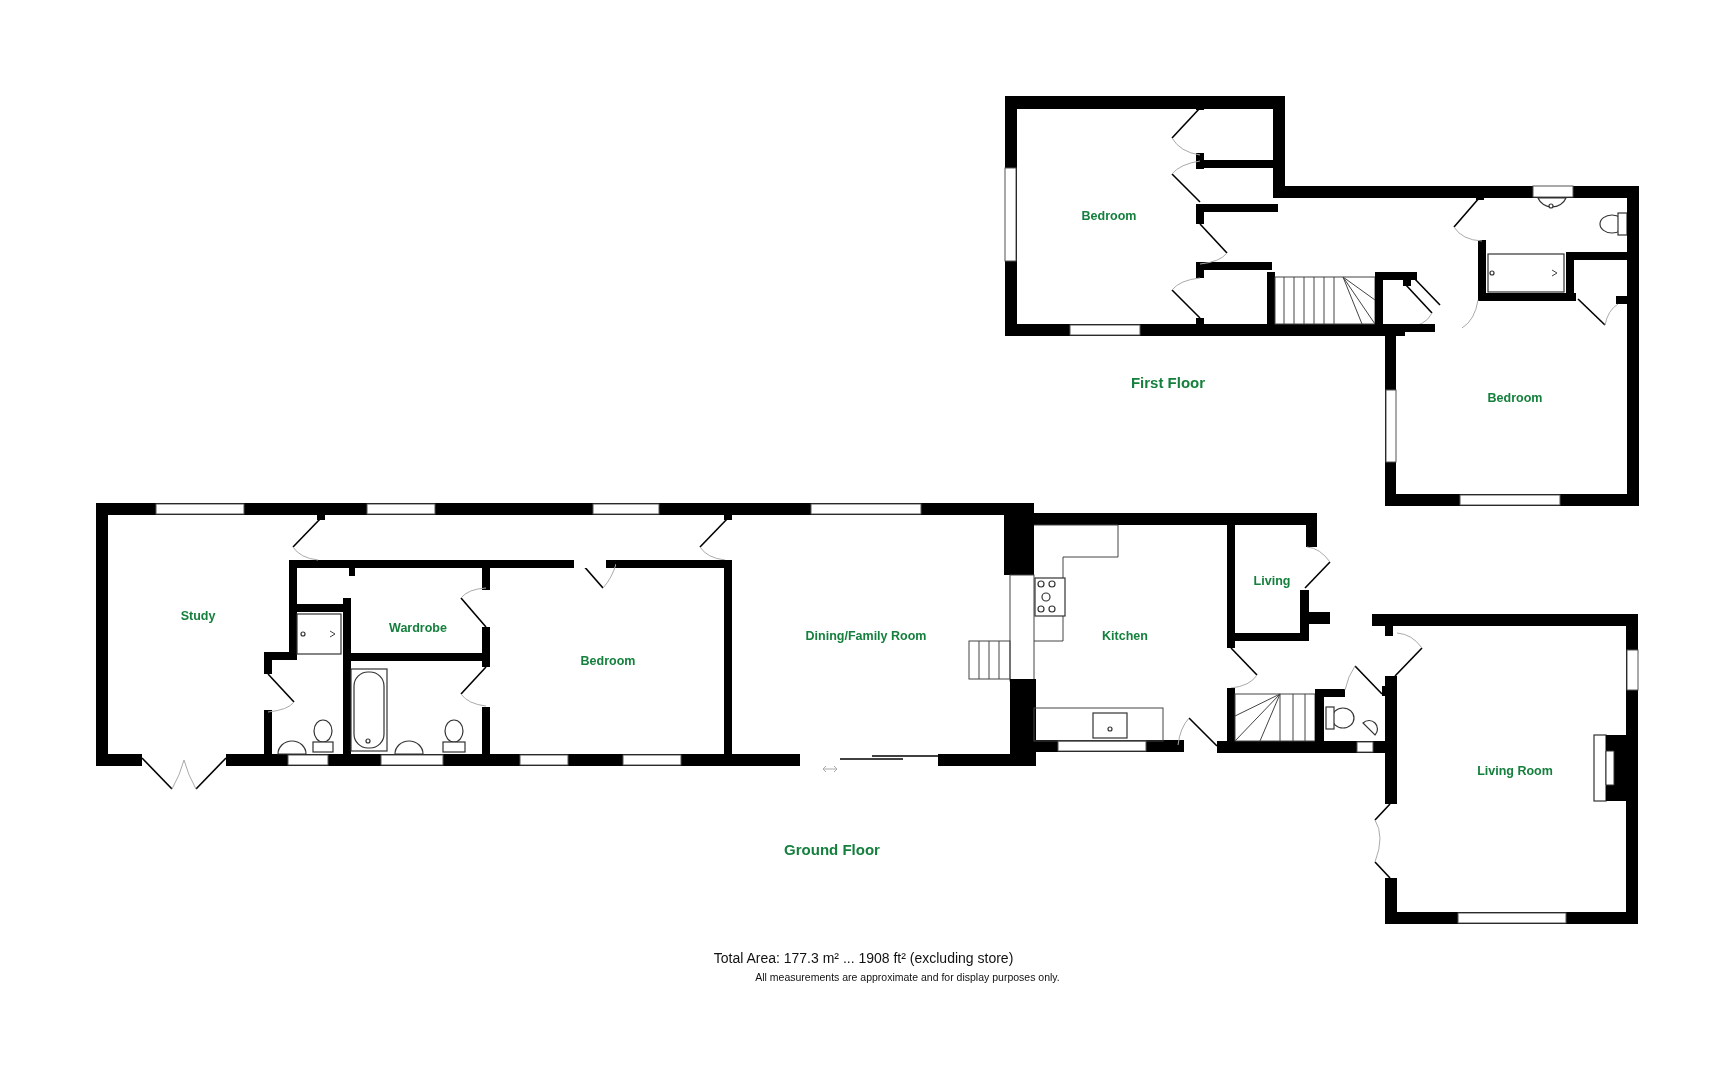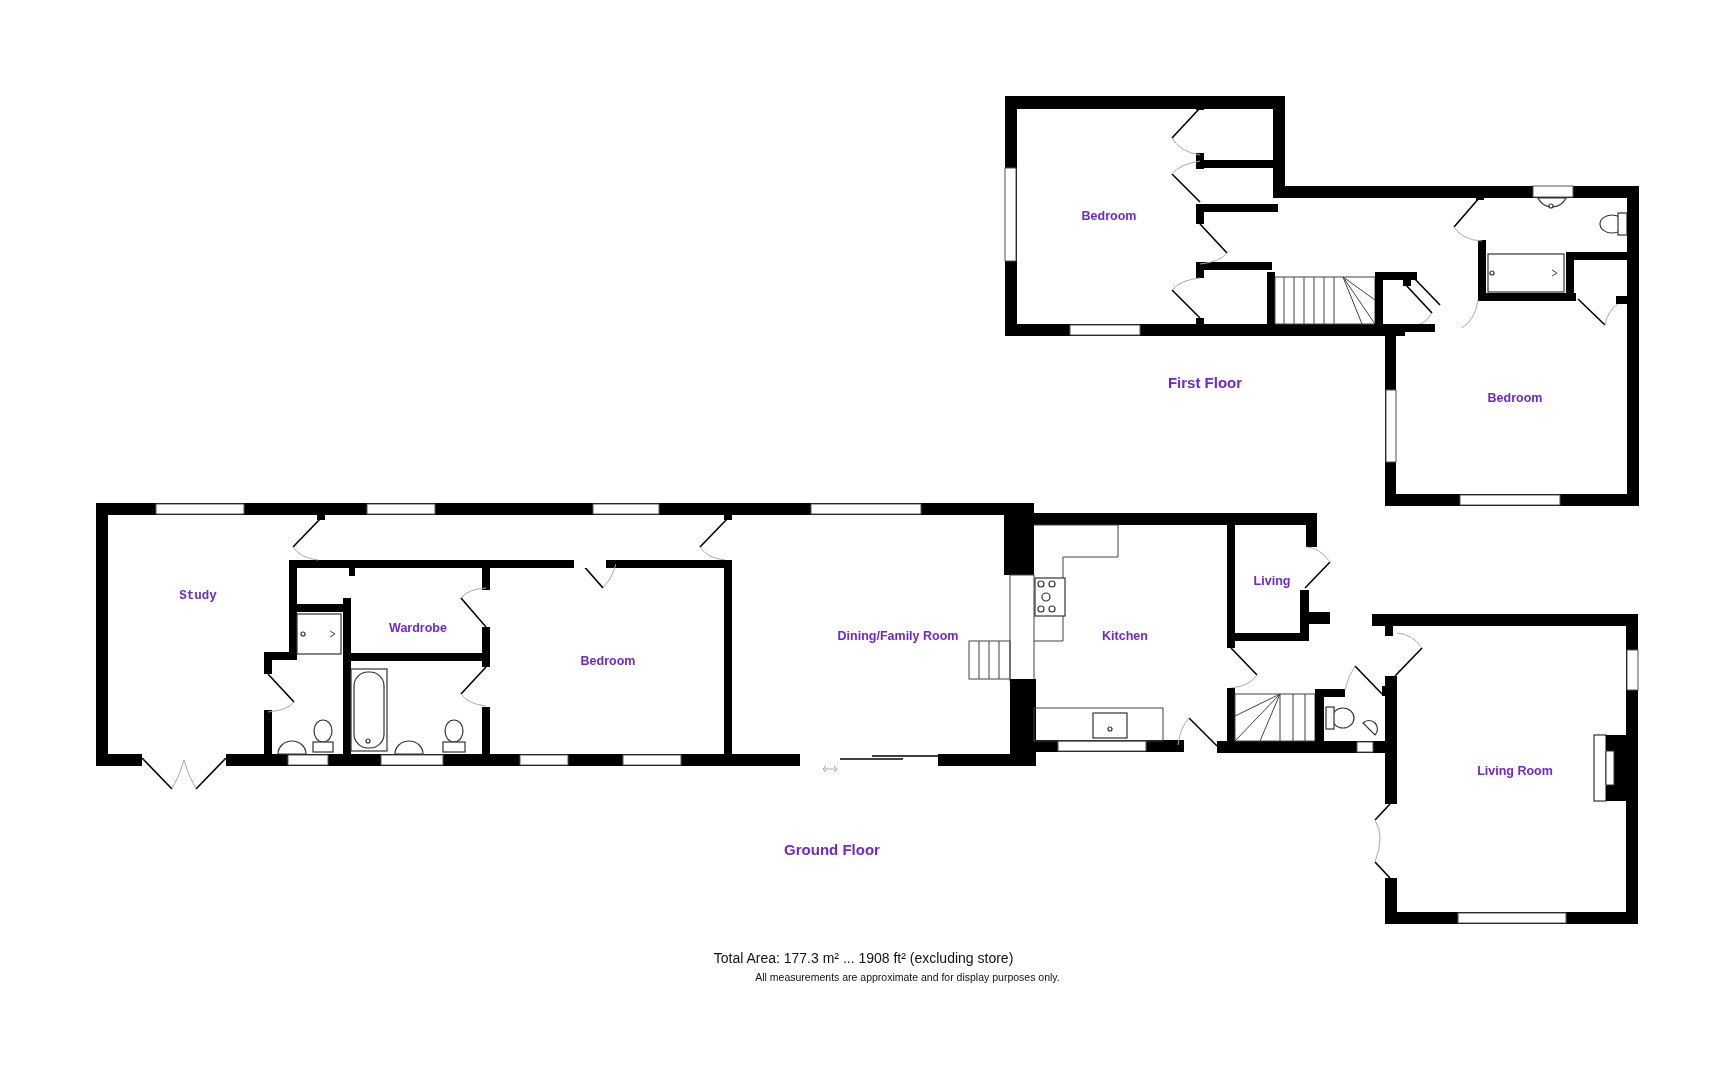--- a/index.html
+++ b/index.html
@@ -4,21 +4,21 @@
 <style>
   html, body { margin: 0; padding: 0; background: #ffffff; }
   body { width: 1727px; height: 1080px; position: relative; overflow: hidden; font-family: "Liberation Sans", sans-serif; }
   #plan { position: absolute; left: 0; top: 0; width: 1727px; height: 1080px; }
   .wall { fill: #000; }
   .win { fill: #fff; stroke: #555; stroke-width: 1; }
   .door { stroke: #000; stroke-width: 1.6; fill: none; }
   .arc { stroke: #aaa; stroke-width: 1; fill: none; }
   .fix { stroke: #333; stroke-width: 1.2; fill: #fff; }
   .thin { stroke: #444; stroke-width: 1; fill: none; }
-  .label { position: absolute; font-weight: bold; color: #6d28d9; white-space: nowrap; transform: translate(-50%, -50%); }
+  .label { position: absolute; font-weight: bold; color: #15803d; white-space: nowrap; transform: translate(-50%, -50%); }
   .room-label { font-size: 12.5px; }
   .floor-label { font-size: 15px; }
   .footer { position: absolute; left: 0; width: 1727px; text-align: center; color: #111; }
   .footer-main { top: 950px; font-size: 14px; }
   .footer-sub { top: 971px; font-size: 10.5px; padding-left: 44px; }
 </style>
 </head>
 <body>
 
 <svg id="plan" viewBox="0 0 1727 1080" xmlns="http://www.w3.org/2000/svg">
@@ -248,25 +248,25 @@
     <line class="door" x1="1395" y1="676" x2="1422" y2="648"></line>
     <path class="arc" d="M1422 648 Q1412 634 1397 633"></path>
     <line class="door" x1="1390" y1="804" x2="1375" y2="820"></line>
     <line class="door" x1="1390" y1="878" x2="1375" y2="862"></line>
     <path class="arc" d="M1375 820 Q1385 836 1375 862"></path>
   </g>
 </svg>
 
 <div class="label room-label" style="left:1109px; top:216px;">Bedroom</div>
 <div class="label room-label" style="left:1515px; top:398px;">Bedroom</div>
-<div class="label floor-label" style="left:1205px; top:382px;">First Floor</div>
-
-<div class="label room-label" style="left:198px; top:596px;font-family:Liberation Mono, monospace;">Study</div>
+<div class="label floor-label" style="left:1168px; top:382px;">First Floor</div>
+
+<div class="label room-label" style="left:198px; top:616px;">Study</div>
 <div class="label room-label" style="left:418px; top:628px;">Wardrobe</div>
 <div class="label room-label" style="left:608px; top:661px;">Bedroom</div>
-<div class="label room-label" style="left:866px; top:636px;margin-left:32px;">Dining/Family Room</div>
+<div class="label room-label" style="left:866px; top:636px;">Dining/Family Room</div>
 <div class="label room-label" style="left:1125px; top:636px;">Kitchen</div>
 <div class="label room-label" style="left:1272px; top:581px;">Living</div>
 <div class="label room-label" style="left:1515px; top:771px;">Living Room</div>
 <div class="label floor-label" style="left:832px; top:849px;">Ground Floor</div>
 
 <div class="footer footer-main">Total Area: 177.3 m² ... 1908 ft² (excluding store)</div>
 <div class="footer footer-sub">All measurements are approximate and for display purposes only.</div>
 
 </body></html>

